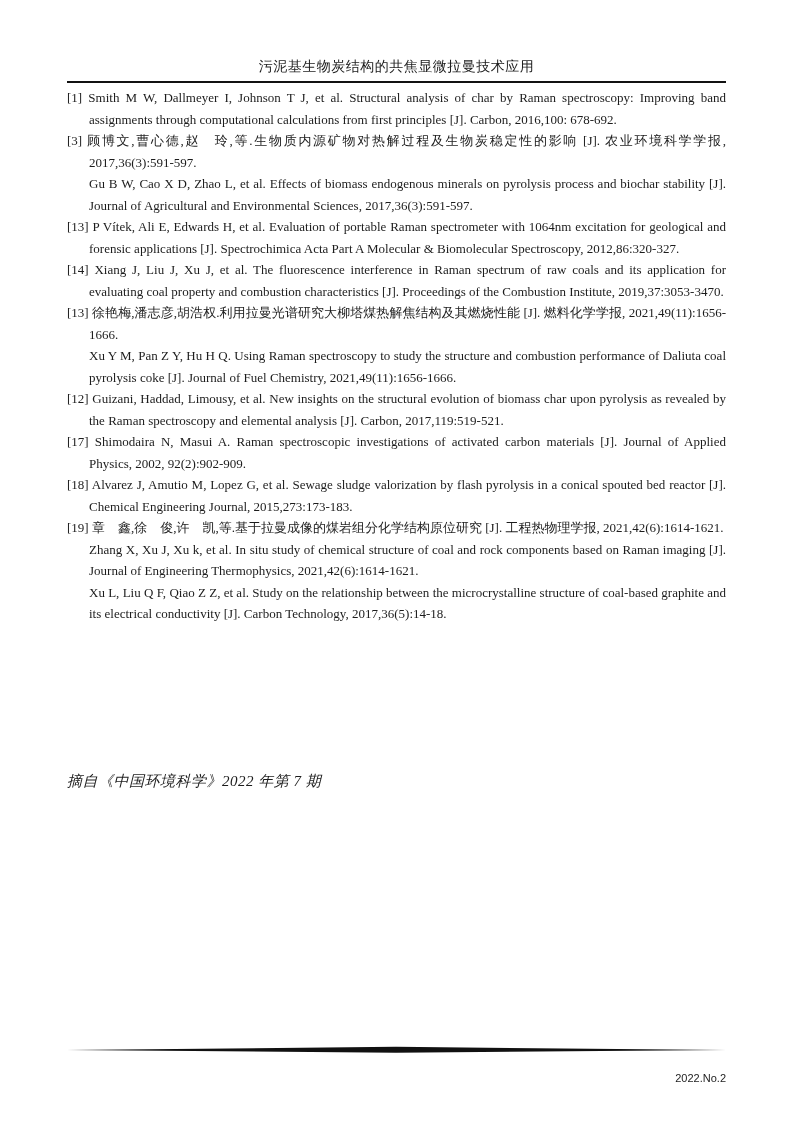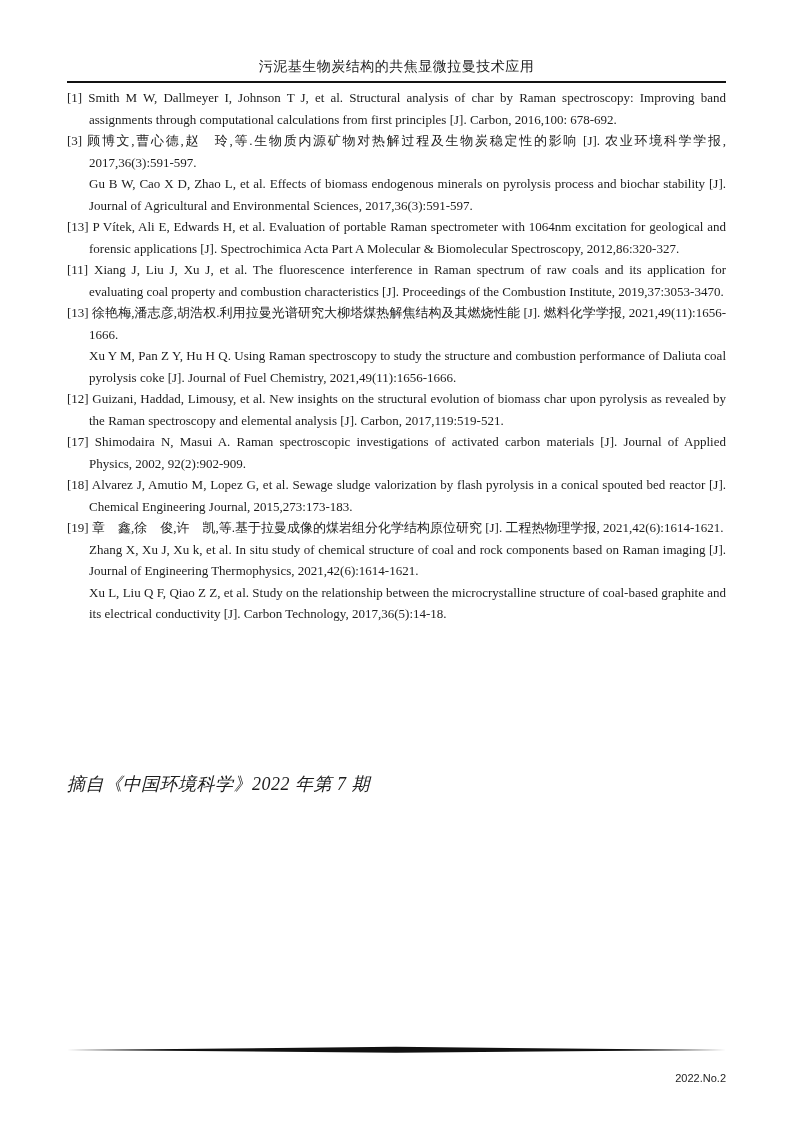--- a/index.html
+++ b/index.html
@@ -58,21 +58,21 @@
     content: " ";
     white-space: pre;
   }
   
   .attribution {
     position: absolute;
     top: 772px;
     left: 67px;
     width: 659px;
     font-style: italic;
-    font-size: 18px;
+    font-size: 15px;
     letter-spacing: 0.5px;
     color: #1c1c1c;
   }
   
   .footer {
     position: absolute;
     top: 1046px;
     left: 67px;
     width: 659px;
   }
@@ -121,21 +121,21 @@
     <div class="ref">
       <p class="ref-para hang"><span class="ref-label">[3]</span><span>顾博文,曹心德,赵　玲,等.生物质内源矿物对热解过程及生物炭稳定性的影响 [J]. 农业环境科学学报, 2017,36(3):591-597.</span></p>
       <p class="ref-para">Gu B W, Cao X D, Zhao L, et al. Effects of biomass endogenous minerals on pyrolysis process and biochar stability [J]. Journal of Agricultural and Environmental Sciences, 2017,36(3):591-597.</p>
     </div>
 
     <div class="ref">
       <p class="ref-para hang"><span class="ref-label">[13]</span><span>P Vítek, Ali E, Edwards H, et al. Evaluation of portable Raman spectrometer with 1064nm excitation for geological and forensic applications [J]. Spectrochimica Acta Part A Molecular &amp; Biomolecular Spectroscopy, 2012,86:320-327.</span></p>
     </div>
 
     <div class="ref">
-      <p class="ref-para hang"><span class="ref-label">[11]</span><span>Xiang J, Liu J, Xu J, et al. The fluorescence interference in Raman spectrum of raw coals and its application for evaluating coal property and combustion characteristics [J]. Proceedings of the Combustion Institute, 2019,37:3053-3470.</span></p>
+      <p class="ref-para hang"><span class="ref-label">[14]</span><span>Xiang J, Liu J, Xu J, et al. The fluorescence interference in Raman spectrum of raw coals and its application for evaluating coal property and combustion characteristics [J]. Proceedings of the Combustion Institute, 2019,37:3053-3470.</span></p>
     </div>
 
     <div class="ref">
       <p class="ref-para hang"><span class="ref-label">[13]</span><span>徐艳梅,潘志彦,胡浩权.利用拉曼光谱研究大柳塔煤热解焦结构及其燃烧性能 [J]. 燃料化学学报, 2021,49(11):1656-1666.</span></p>
       <p class="ref-para">Xu Y M, Pan Z Y, Hu H Q. Using Raman spectroscopy to study the structure and combustion performance of Daliuta coal pyrolysis coke [J]. Journal of Fuel Chemistry, 2021,49(11):1656-1666.</p>
     </div>
 
     <div class="ref">
       <p class="ref-para hang"><span class="ref-label">[12]</span><span>Guizani, Haddad, Limousy, et al. New insights on the structural evolution of biomass char upon pyrolysis as revealed by the Raman spectroscopy and elemental analysis [J]. Carbon, 2017,119:519-521.</span></p>
     </div>

